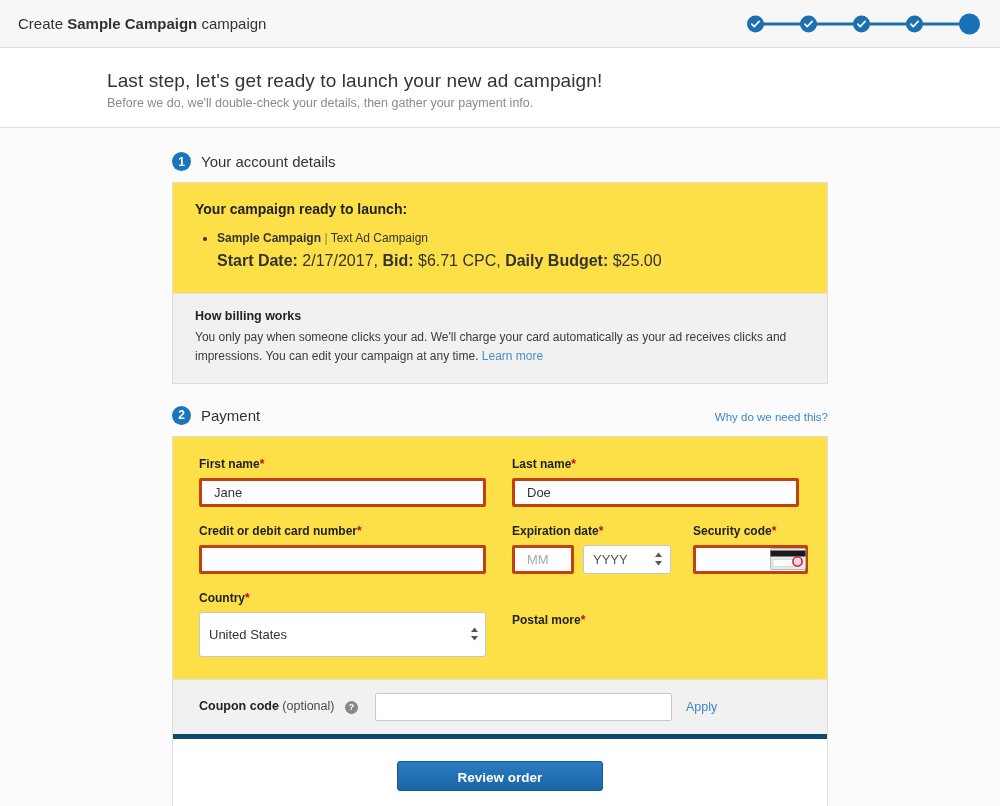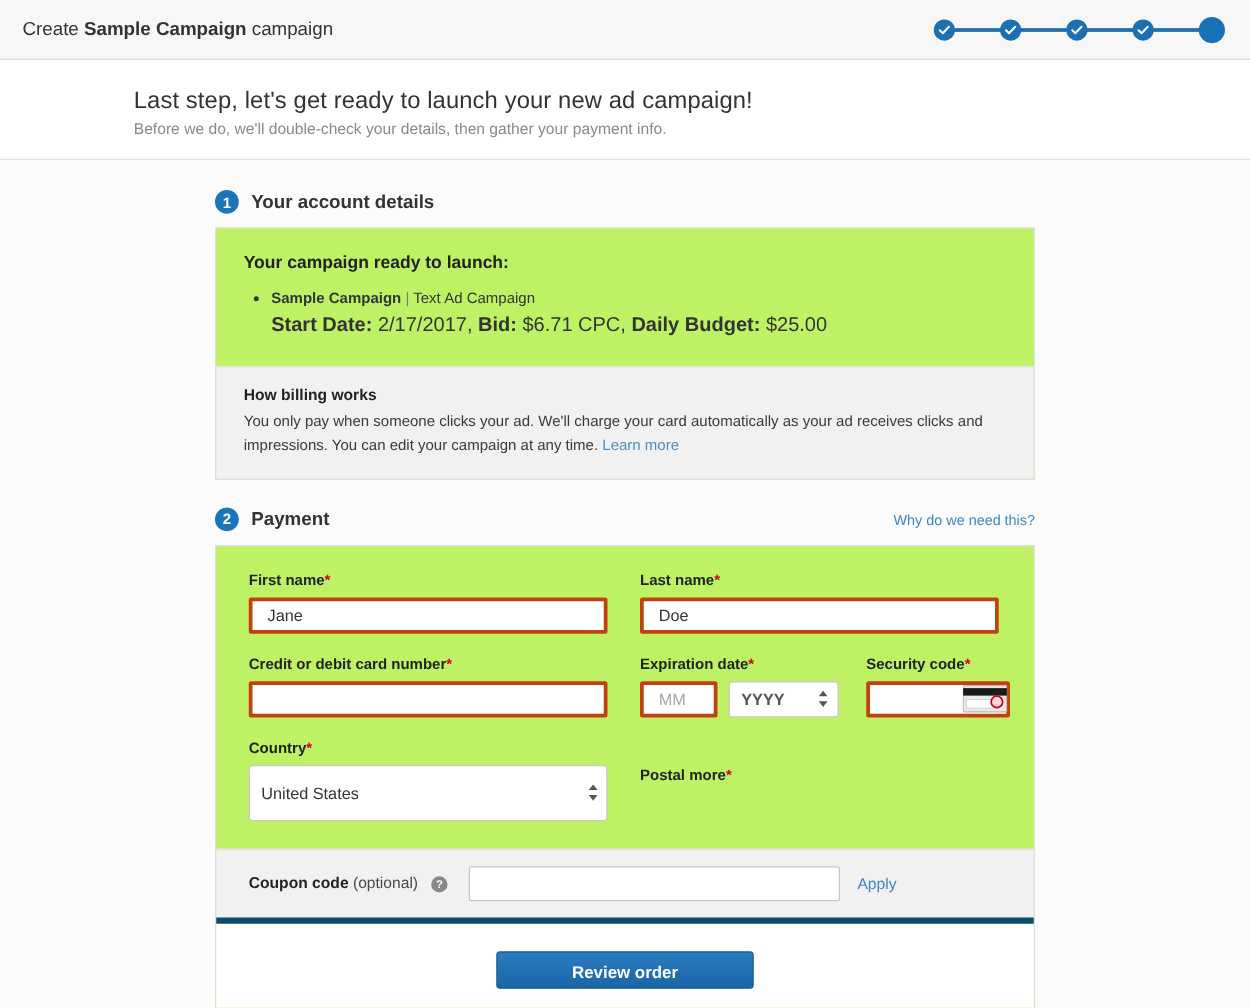--- a/index.html
+++ b/index.html
@@ -60,28 +60,28 @@
 
   .section-head{
     display:flex; align-items:center; margin-bottom:11px; position:relative;
   }
   .badge{
     width:19px; height:19px; border-radius:50%;
     background:#1b75bb; color:#fff; font-size:12px; font-weight:bold;
     display:flex; align-items:center; justify-content:center;
     margin-right:10px; line-height:1;
   }
-  .section-title{ font-size:15px; font-weight:bold; color:#333; }
+  .section-title{ font-size:15px; font-weight:normal; color:#333; }
   .head-link{
     position:absolute; right:0; bottom:2px;
     font-size:11.5px; color:#3b87c8; text-decoration:none;
   }
 
   .card{
-    background:#bef264; border:1px solid #dedede;
+    background:#fde047; border:1px solid #dedede;
   }
   .card-body{ padding:18px 22px 20px 22px; }
 
   .card-body h3{
     margin:0 0 12px 0; font-size:14px; font-weight:bold; color:#222;
   }
   ul.camp{ margin:0; padding:0 0 0 22px; list-style:disc; }
   ul.camp li{ font-size:12px; color:#333; line-height:1.55; }
   ul.camp li b{ font-weight:bold; }
   .camp-sub{ font-size:16px; color:#333; margin-top:1px; }
@@ -111,21 +111,21 @@
     width:100%; height:29px;
     border:3px solid #c2410c; border-radius:2px;
     background:#fff; font-size:13px; color:#333;
     padding:0 12px; font-family:"Liberation Sans", sans-serif;
     outline:none;
   }
   .inp::placeholder{ color:#a8a8a8; }
 
   .subrow{ display:flex; align-items:flex-end; }
   .mm{ width:62px; }
-  .yyyy-wrap{ position:relative; width:88px; margin-left:9px;font-weight:bold; }
+  .yyyy-wrap{ position:relative; width:88px; margin-left:9px; }
   .selectbox{
     width:100%; height:29px; border:1px solid #c8c8c8; border-radius:3px;
     background:#fff; font-size:13px; color:#333;
     display:flex; align-items:center; padding:0 22px 0 9px;
     position:relative;
   }
   .stepper{
     position:absolute; right:7px; top:50%; transform:translateY(-50%);
     display:flex; flex-direction:column; line-height:0;
   }

